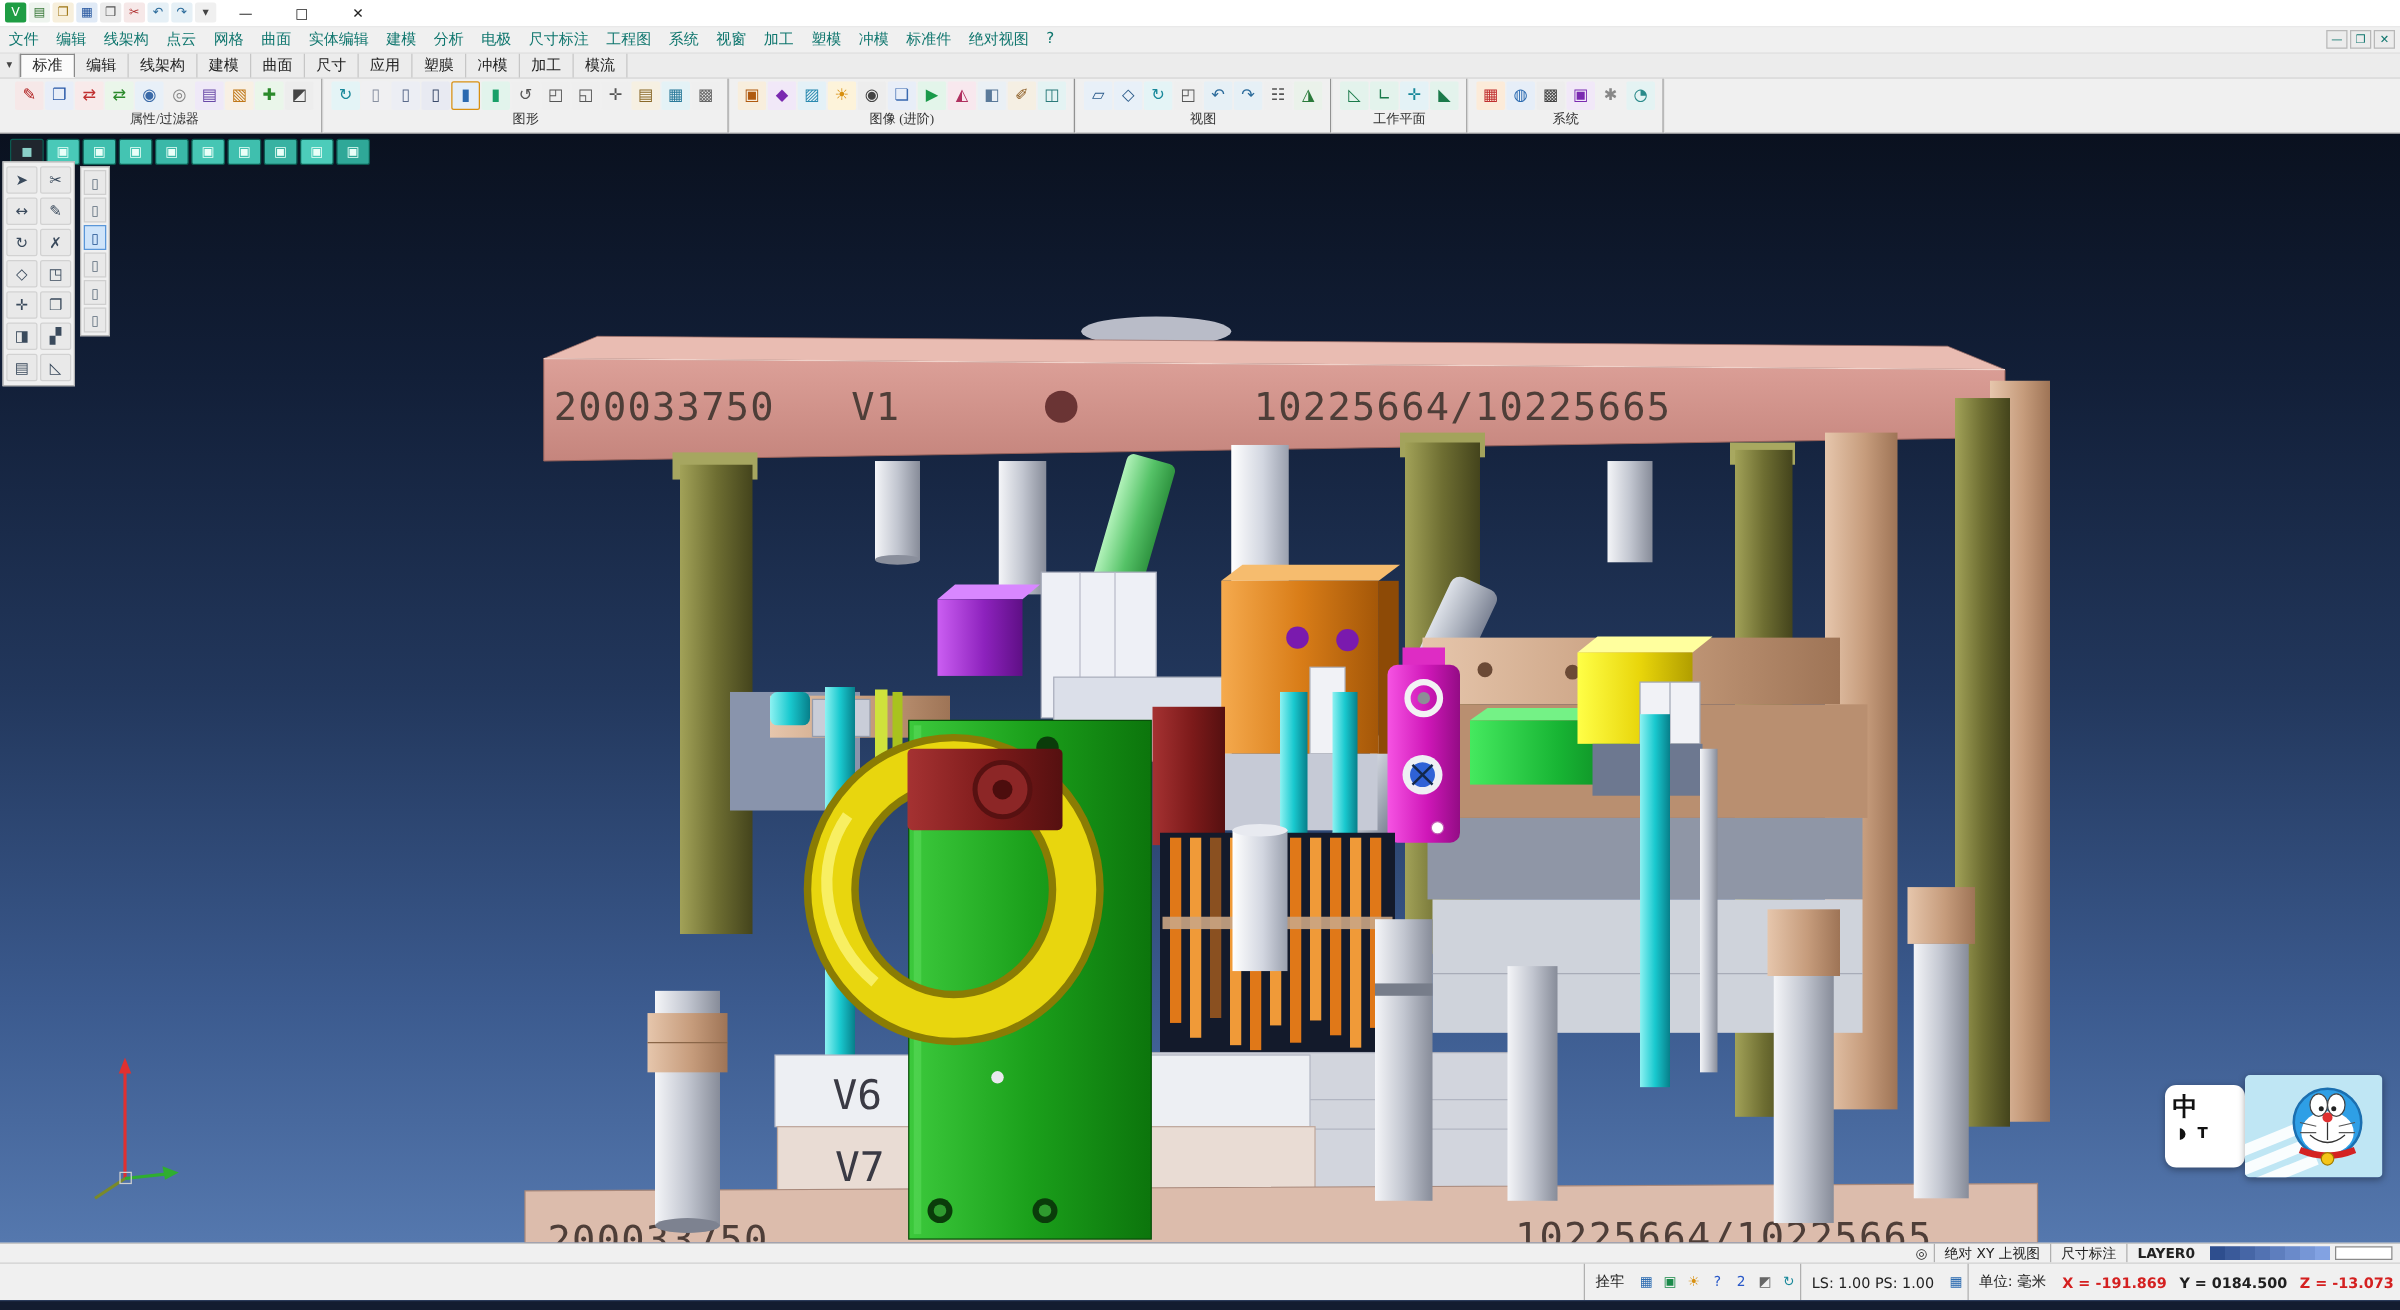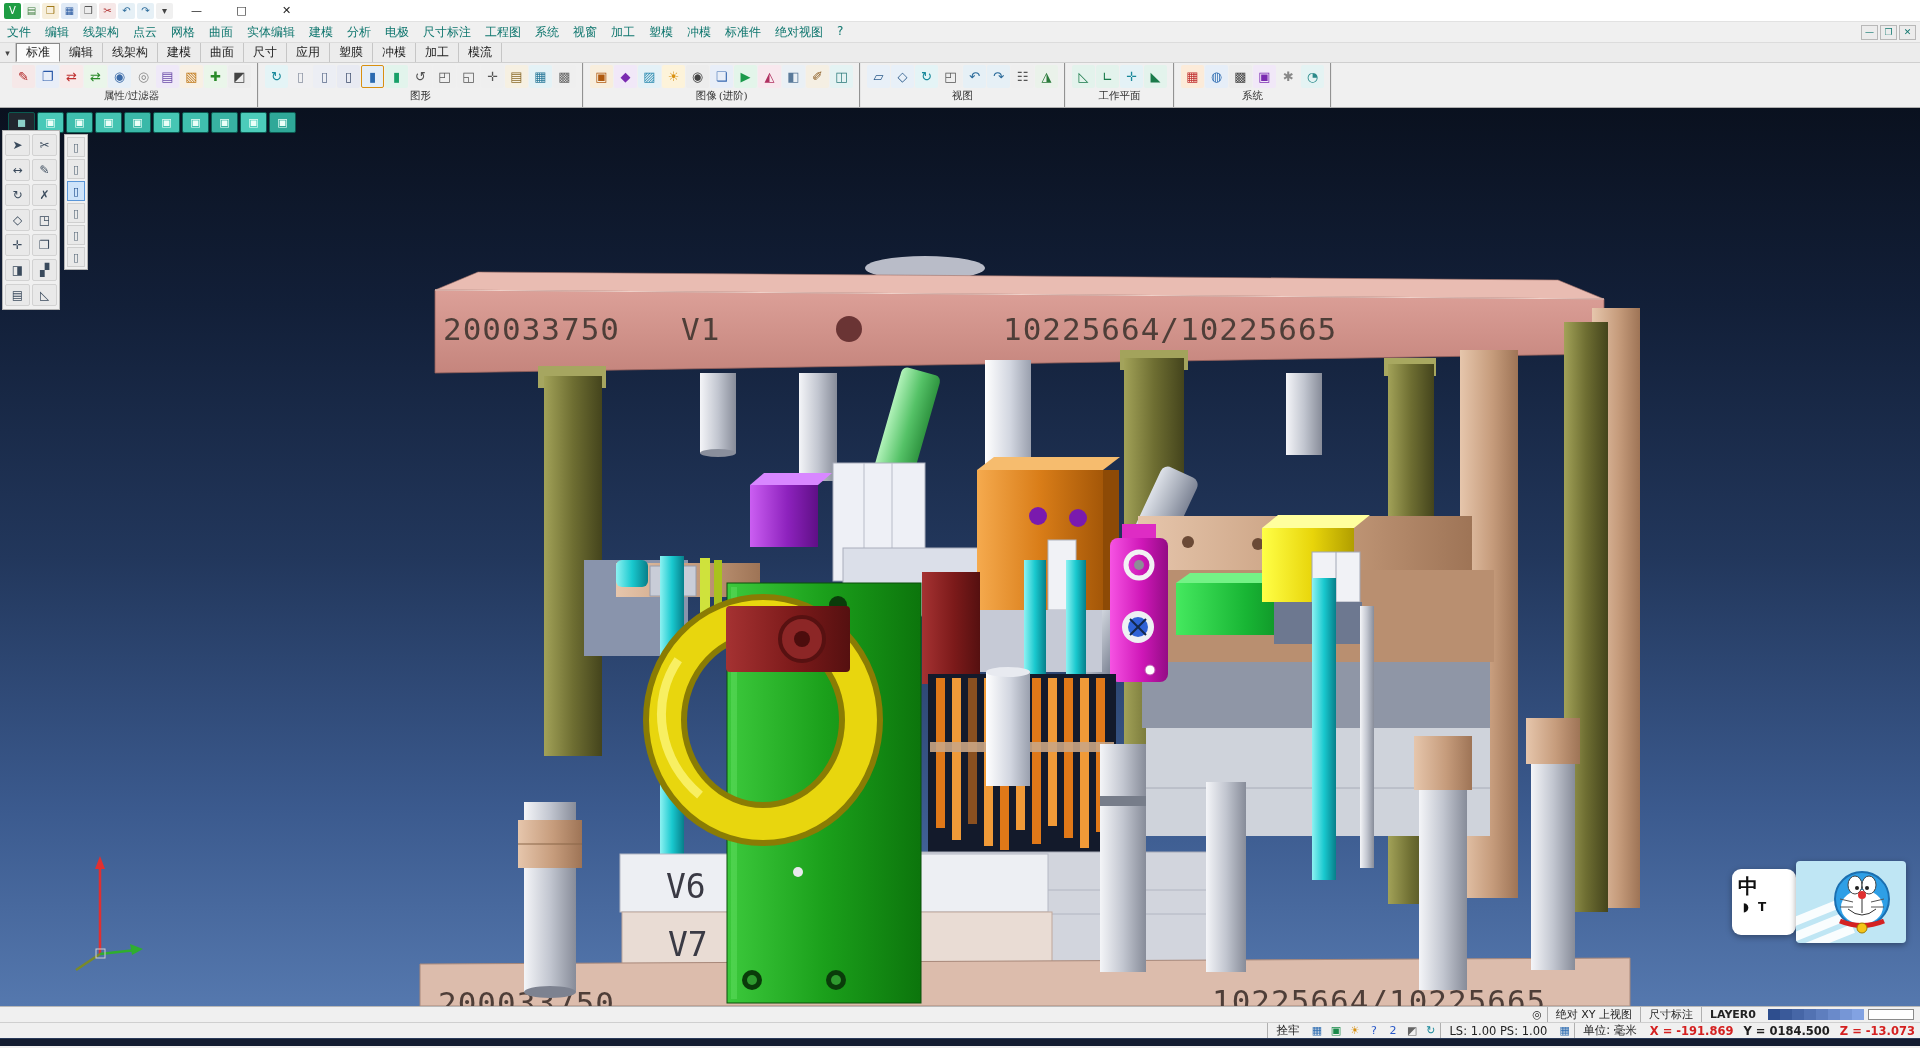--- a/index.html
+++ b/index.html
@@ -69,21 +69,21 @@
               box-shadow:0 2px 6px rgba(0,0,0,.35); display:flex; flex-wrap:wrap; align-content:flex-start;
               padding:6px 6px; gap:2px 6px; }
   .ime-lang { font-size:20px; font-weight:bold; color:#111; line-height:22px; }
   .ime-card .item { width:16px; height:16px; display:flex; align-items:center; justify-content:center;
                     font-size:12px; font-weight:bold; color:#111; }
   .ime-pic { width:110px; height:82px; border-radius:4px; overflow:hidden; box-shadow:0 2px 6px rgba(0,0,0,.35); }
 
   
   .status1 { height:16px; background:#f0f0f0; border-top:1px solid #b8b8b8; display:flex; align-items:center;
              font-size:11px; color:#222; }
-  .status2 { height:16px; background:#f0f0f0; border-top:1px solid #cfcfcf; display:flex; align-items:center;
+  .status2 { height:30px; background:#f0f0f0; border-top:1px solid #cfcfcf; display:flex; align-items:center;
              font-size:11.5px; color:#222; }
   .spacer { flex:1; }
   .seg { padding:0 8px; border-left:1px solid #b0b0b0; height:100%; display:flex; align-items:center; white-space:nowrap; }
   .layer-name { font-weight:bold; }
   .swatch-strip { display:flex; margin:0 4px; }
   .swatch { width:12px; height:11px; }
   .layer-preview { width:46px; height:11px; background:#ffffff; border:1px solid #8a8a8a; margin-right:6px; }
   .sicon { width:17px; height:15px; display:flex; align-items:center; justify-content:center; font-size:11px; margin:0 1px; }
   .s2-icons { display:flex; align-items:center; }
   .coord-x { color:#d42020; font-weight:bold; padding:0 5px; }

